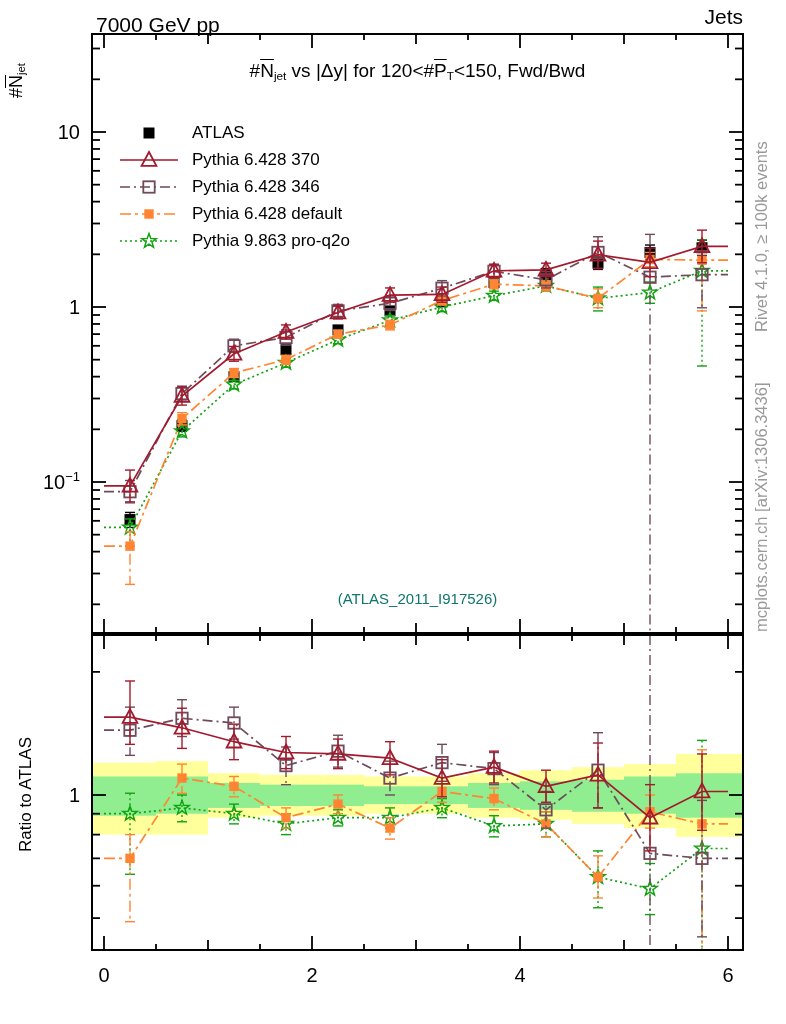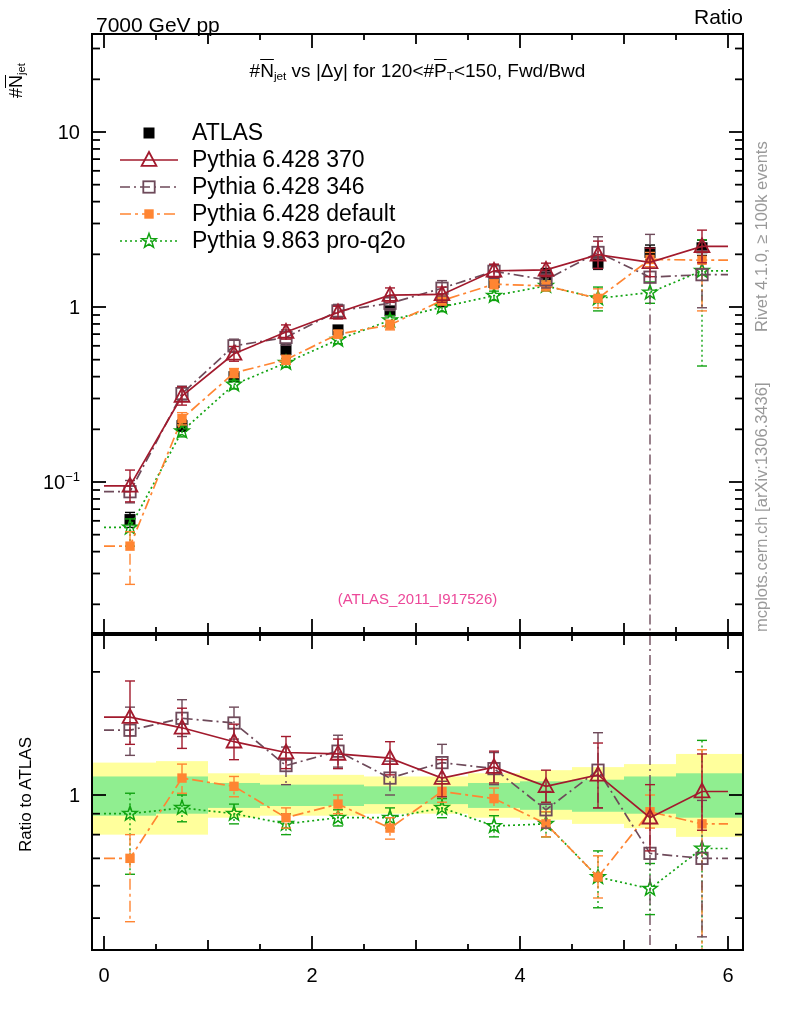--- a/index.html
+++ b/index.html
@@ -8,22 +8,22 @@
   #chart-canvas{position:absolute;left:0;top:0;}
   .abs{position:absolute;white-space:nowrap;}
   .ovl{text-decoration:overline;}
   .sb{font-size:0.62em;vertical-align:-0.28em;text-align:center;}
   #header-left{left:96px;top:13px;font-size:21px;}
   #header-right{right:43px;top:5px;font-size:21px;}
   #plot-title{left:92px;top:60px;width:651px;text-align:center;font-size:19px;}
   #legend{left:118px;top:119px;}
   .lrow{display:flex;align-items:center;height:27px;}
   .lrow .lsample{width:62px;height:20px;margin-right:12px;}
-  .lrow .llabel{font-size:23px;text-align:center;}
-  #watermark{left:92px;top:590px;width:651px;text-align:center;font-size:15px;color:#ec4899;}
+  .lrow .llabel{font-size:17px;text-align:center;}
+  #watermark{left:92px;top:590px;width:651px;text-align:center;font-size:15px;color:#0f766e;}
   .rot{transform:rotate(-90deg);transform-origin:0 0;}
   #ylabel-main{left:6px;top:98px;font-size:18px;}
   #ylabel-ratio{left:16px;top:852px;font-size:17px;}
   #side-right-top{left:752px;top:332px;font-size:16.5px;color:#999;}
   #side-right-bottom{left:752px;top:632px;font-size:16.5px;color:#999;}
   #xlabel{right:43px;top:1032px;font-size:20px;}
 </style>
 </head>
 <body>
 
@@ -646,21 +646,21 @@
         <text x="520" y="982" text-anchor="middle" font-size="20" fill="#000">4</text>
         <text x="728" y="982" text-anchor="middle" font-size="20" fill="#000">6</text>
         <text x="80" y="139" text-anchor="end" font-size="20" fill="#000">10</text>
         <text x="80" y="314" text-anchor="end" font-size="20" fill="#000">1</text>
         <text x="80" y="489" text-anchor="end" font-size="20" fill="#000">10<tspan dy="-8" font-size="13">−1</tspan></text>
         <text x="80" y="802" text-anchor="end" font-size="20" fill="#000">1</text>
       </g>
     </svg>
 
   <div class="abs" id="header-left">7000 GeV pp</div>
-  <div class="abs" id="header-right">Ratio</div>
+  <div class="abs" id="header-right">Jets</div>
 
   <div class="abs" id="plot-title"><span>#</span><span class="ovl">N</span><span class="sb">jet</span><span> vs |Δy| for 120&lt;#</span><span class="ovl">P</span><span class="sb">T</span><span>&lt;150, Fwd/Bwd</span></div>
 
   <div class="abs" id="legend">
       <div class="lrow">
         <svg width="62" height="20" class="lsample">
           <rect x="25.5" y="4.5" width="11" height="11" fill="#000000"></rect>
         </svg>
         <span class="llabel">ATLAS</span>
       </div>

